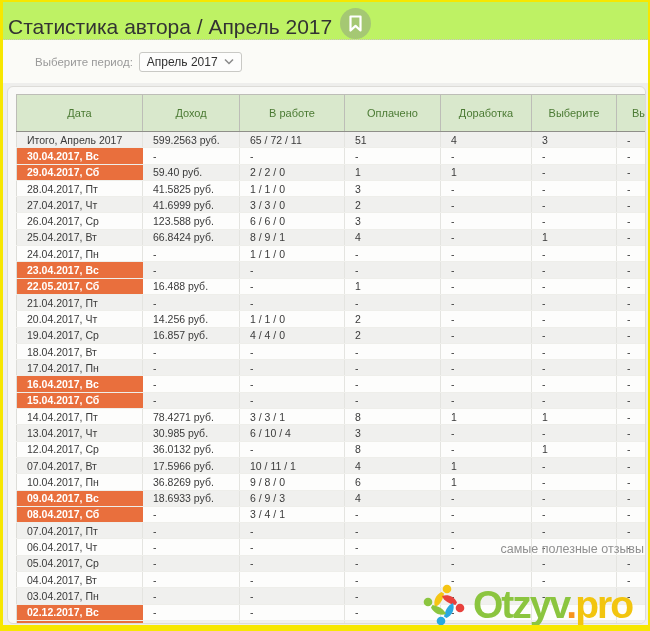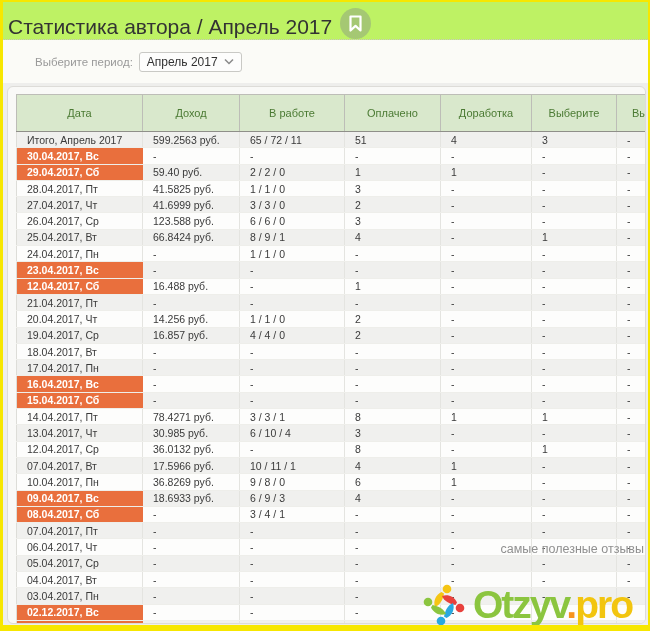--- a/index.html
+++ b/index.html
@@ -211,21 +211,21 @@
         <tr class="stripe">
           <td class="date weekend">23.04.2017, Вс</td>
           <td>-</td>
           <td>-</td>
           <td>-</td>
           <td>-</td>
           <td>-</td>
           <td>-</td>
         </tr>
         <tr>
-          <td class="date weekend">12.04.2017, Сб</td>
+          <td class="date weekend">22.05.2017, Сб</td>
           <td>16.488 руб.</td>
           <td>-</td>
           <td>1</td>
           <td>-</td>
           <td>-</td>
           <td>-</td>
         </tr>
         <tr class="stripe">
           <td class="date">21.04.2017, Пт</td>
           <td>-</td>

